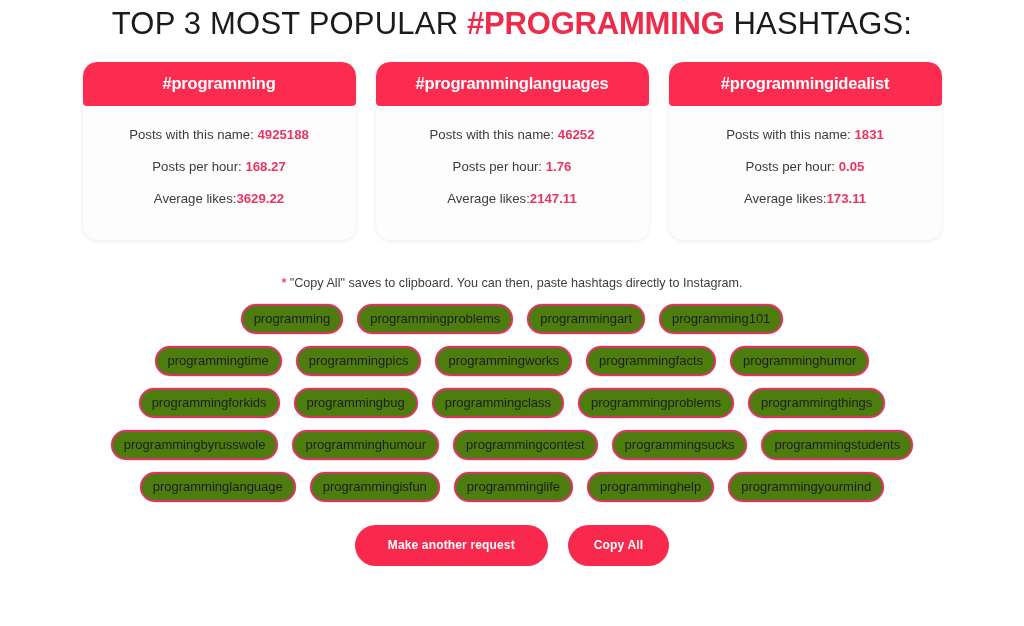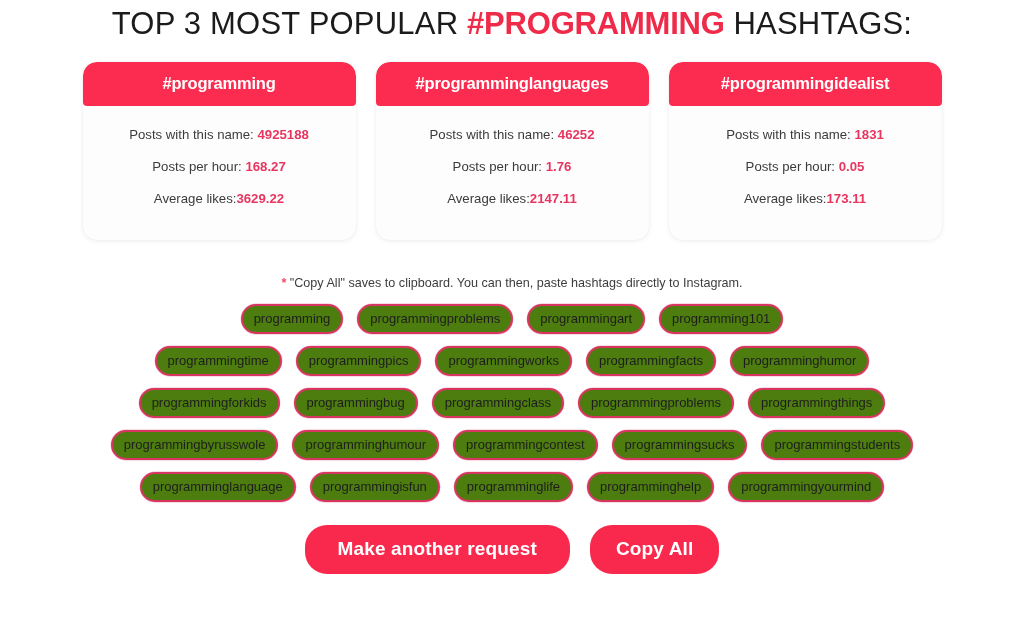--- a/index.html
+++ b/index.html
@@ -124,21 +124,21 @@
     justify-content: center;
     gap: 20px;
     margin-top: 23px;
   }
   .btn {
     background: #f9294d;
     color: #ffffff;
     border: none;
     border-radius: 22px;
     font-family: "Liberation Sans", sans-serif;
-    font-size: 19px;
+    font-size: 12px;
     font-weight: 700;
     letter-spacing: 0.15px;
     padding: 13px 33px 14px;
     cursor: pointer;
     white-space: nowrap;
   }
   .btn-copy {
     padding-left: 26px;
     padding-right: 26px;
   }

